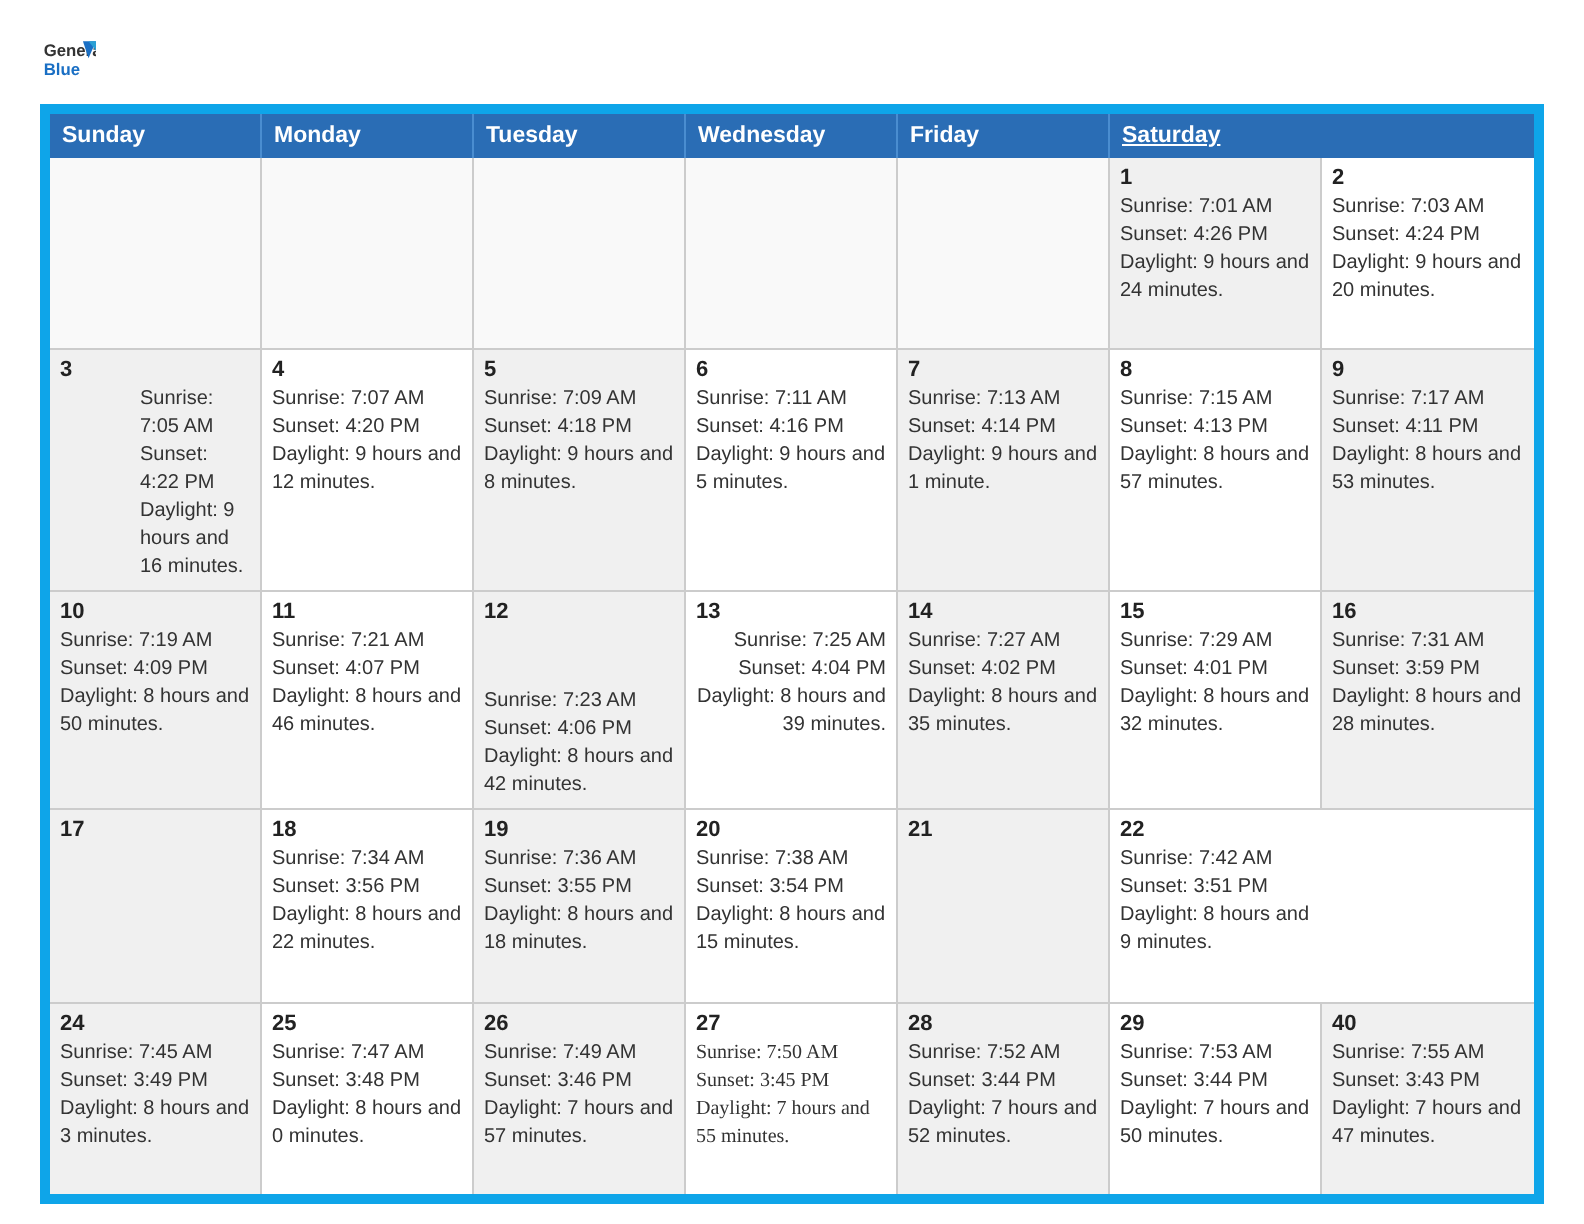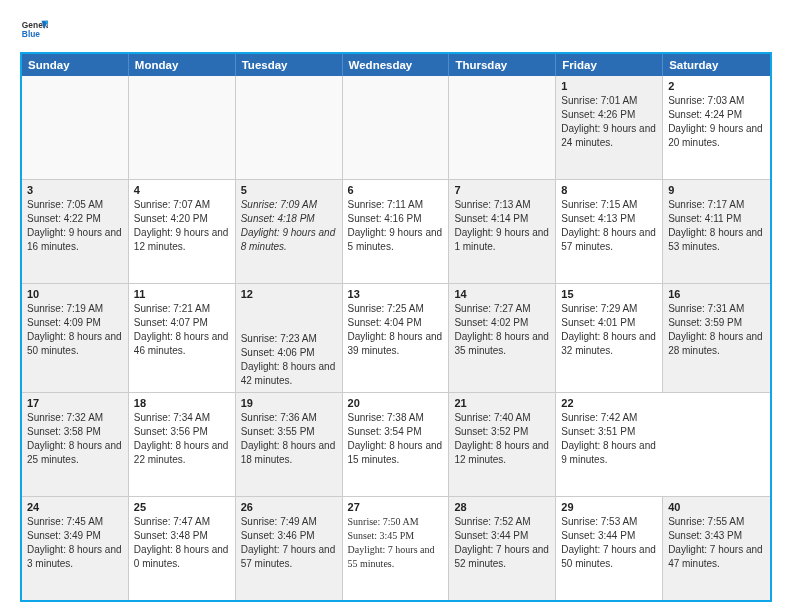--- a/index.html
+++ b/index.html
@@ -43,36 +43,36 @@
     }
     .subtitle {
       font-size: 14px;
       color: #444;
       margin-top: 2px;
     }
     .calendar {
       flex: 1;
       display: flex;
       flex-direction: column;
-      border: 2px solid #0ea5e9;
+      border: 5px solid #0ea5e9;
     }
     .cal-header-row {
       display: grid;
       grid-template-columns: repeat(7, 1fr);
       background: #2a6db5;
     }
     .cal-header-cell {
       color: #fff;
       font-size: 11.5px;
       font-weight: bold;
       padding: 5px 6px;
       text-align: left;
       border-right: 1px solid #4a8dd0;
     }
-    .cal-header-cell:last-child { border-right: none; }
+    .cal-header-cell:last-child { border-right: none; text-decoration: underline; }
     .cal-body {
       flex: 1;
       display: flex;
       flex-direction: column;
     }
     .cal-week {
       display: grid;
       grid-template-columns: repeat(7, 1fr);
       flex: 1;
       border-bottom: 1px solid #ccc;
@@ -120,21 +120,20 @@
       <div class="subtitle"></div>
     </div>
   </div>
 
   <div class="calendar">
     <div class="cal-header-row">
         <div class="cal-header-cell">Sunday</div>
         <div class="cal-header-cell">Monday</div>
         <div class="cal-header-cell">Tuesday</div>
         <div class="cal-header-cell">Wednesday</div>
-        <div class="cal-header-cell">Thursday</div>
         <div class="cal-header-cell">Friday</div>
         <div class="cal-header-cell">Saturday</div>
       </div>
     <div class="cal-body">
         <div class="cal-week">
           <div class="cal-cell empty"></div>
           <div class="cal-cell empty"></div>
           <div class="cal-cell empty"></div>
           <div class="cal-cell empty"></div>
           <div class="cal-cell empty"></div>
@@ -147,33 +146,33 @@
           <div class="cal-cell">
             <span class="day-num">2</span>
             <div class="day-info" style="white-space: pre-line;">Sunrise: 7:03 AM
 Sunset: 4:24 PM
 Daylight: 9 hours and 20 minutes.</div>
           </div>
         </div>
         <div class="cal-week">
           <div class="cal-cell shaded">
             <span class="day-num">3</span>
-            <div class="day-info" style="white-space: pre-line;">Sunrise: 7:05 AM
+            <div class="day-info" style="white-space: pre-line; margin-left: 40px;">Sunrise: 7:05 AM
 Sunset: 4:22 PM
 Daylight: 9 hours and 16 minutes.</div>
           </div>
           <div class="cal-cell">
             <span class="day-num">4</span>
             <div class="day-info" style="white-space: pre-line;">Sunrise: 7:07 AM
 Sunset: 4:20 PM
 Daylight: 9 hours and 12 minutes.</div>
           </div>
           <div class="cal-cell shaded">
             <span class="day-num">5</span>
-            <div class="day-info" style="white-space: pre-line; font-style: italic;">Sunrise: 7:09 AM
+            <div class="day-info" style="white-space: pre-line;">Sunrise: 7:09 AM
 Sunset: 4:18 PM
 Daylight: 9 hours and 8 minutes.</div>
           </div>
           <div class="cal-cell">
             <span class="day-num">6</span>
             <div class="day-info" style="white-space: pre-line;">Sunrise: 7:11 AM
 Sunset: 4:16 PM
 Daylight: 9 hours and 5 minutes.</div>
           </div>
           <div class="cal-cell shaded">
@@ -209,21 +208,21 @@
 Daylight: 8 hours and 46 minutes.</div>
           </div>
           <div class="cal-cell shaded">
             <span class="day-num">12</span>
             <div class="day-info" style="white-space: pre-line; margin-top: 32px;">Sunrise: 7:23 AM
 Sunset: 4:06 PM
 Daylight: 8 hours and 42 minutes.</div>
           </div>
           <div class="cal-cell">
             <span class="day-num">13</span>
-            <div class="day-info" style="white-space: pre-line;">Sunrise: 7:25 AM
+            <div class="day-info" style="white-space: pre-line; text-align: right;">Sunrise: 7:25 AM
 Sunset: 4:04 PM
 Daylight: 8 hours and 39 minutes.</div>
           </div>
           <div class="cal-cell shaded">
             <span class="day-num">14</span>
             <div class="day-info" style="white-space: pre-line;">Sunrise: 7:27 AM
 Sunset: 4:02 PM
 Daylight: 8 hours and 35 minutes.</div>
           </div>
           <div class="cal-cell">
@@ -235,23 +234,20 @@
           <div class="cal-cell shaded">
             <span class="day-num">16</span>
             <div class="day-info" style="white-space: pre-line;">Sunrise: 7:31 AM
 Sunset: 3:59 PM
 Daylight: 8 hours and 28 minutes.</div>
           </div>
         </div>
         <div class="cal-week">
           <div class="cal-cell shaded">
             <span class="day-num">17</span>
-            <div class="day-info" style="white-space: pre-line;">Sunrise: 7:32 AM
-Sunset: 3:58 PM
-Daylight: 8 hours and 25 minutes.</div>
           </div>
           <div class="cal-cell">
             <span class="day-num">18</span>
             <div class="day-info" style="white-space: pre-line;">Sunrise: 7:34 AM
 Sunset: 3:56 PM
 Daylight: 8 hours and 22 minutes.</div>
           </div>
           <div class="cal-cell shaded">
             <span class="day-num">19</span>
             <div class="day-info" style="white-space: pre-line;">Sunrise: 7:36 AM
@@ -259,23 +255,20 @@
 Daylight: 8 hours and 18 minutes.</div>
           </div>
           <div class="cal-cell">
             <span class="day-num">20</span>
             <div class="day-info" style="white-space: pre-line;">Sunrise: 7:38 AM
 Sunset: 3:54 PM
 Daylight: 8 hours and 15 minutes.</div>
           </div>
           <div class="cal-cell shaded">
             <span class="day-num">21</span>
-            <div class="day-info" style="white-space: pre-line;">Sunrise: 7:40 AM
-Sunset: 3:52 PM
-Daylight: 8 hours and 12 minutes.</div>
           </div>
           <div class="cal-cell">
             <span class="day-num">22</span>
             <div class="day-info" style="white-space: pre-line;">Sunrise: 7:42 AM
 Sunset: 3:51 PM
 Daylight: 8 hours and 9 minutes.</div>
           </div>
         </div>
         <div class="cal-week">
           <div class="cal-cell shaded">

